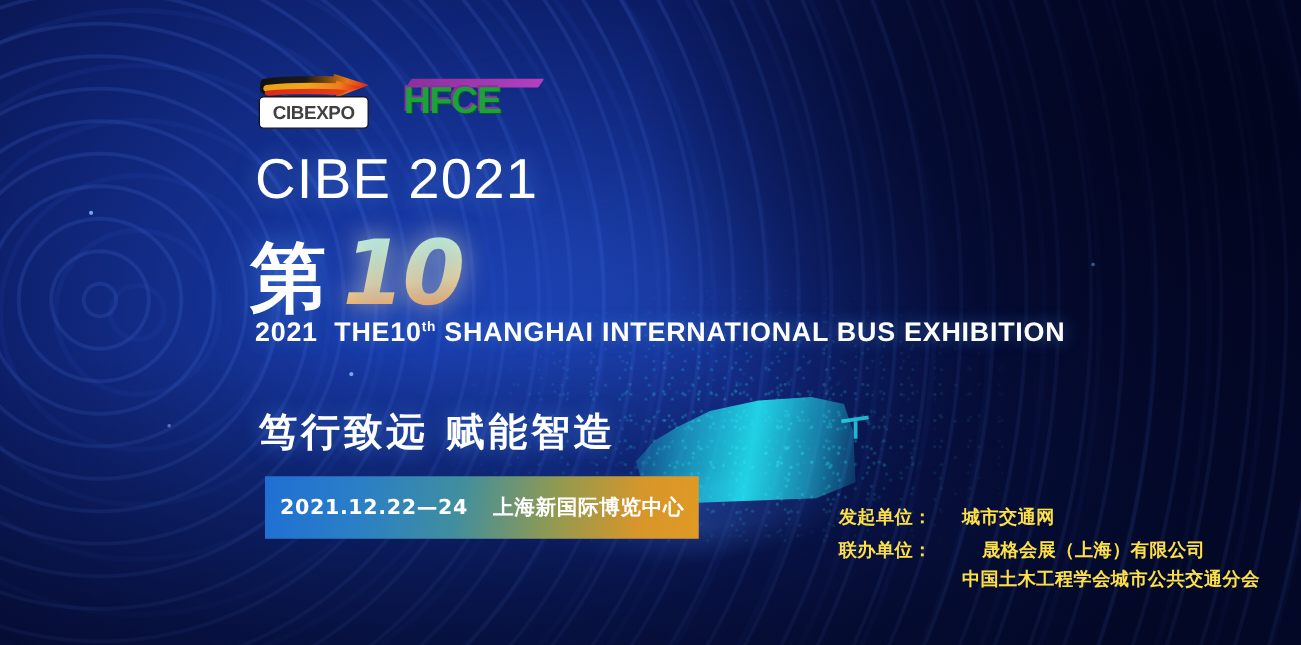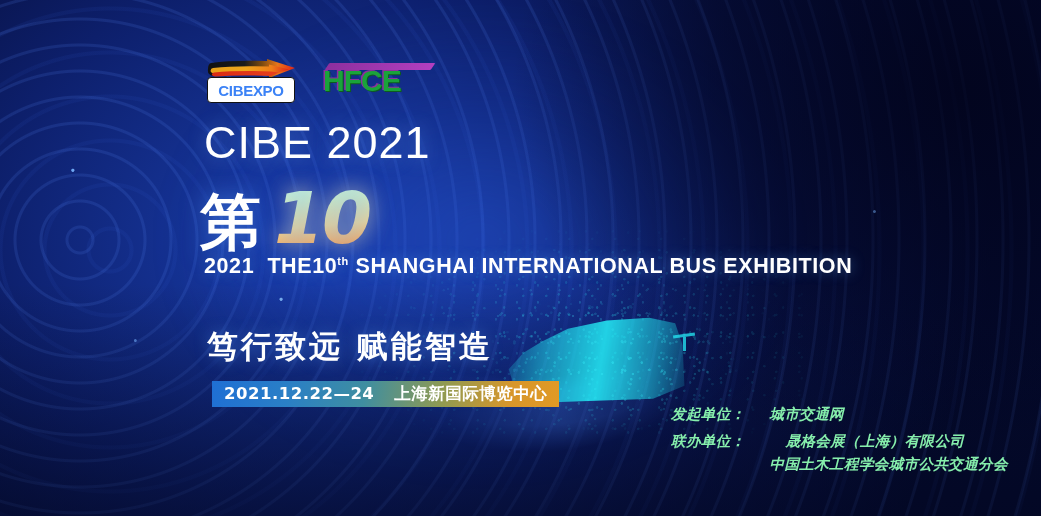--- a/index.html
+++ b/index.html
@@ -233,21 +233,21 @@
   }
   .cibexpo .arrow{
     position:absolute;left:2px;top:1px;width:92px;height:24px;
   }
   .cibexpo .plate{
     position:absolute;left:4px;top:19px;width:86px;height:24px;
     background:#ffffff;border:1.6px solid #121212;border-radius:4px;
     display:flex;align-items:center;justify-content:center;
   }
   .cibexpo .plate span{
-    font-weight:bold;font-size:15px;letter-spacing:-.3px;color:#3b82f6;
+    font-weight:bold;font-size:15px;letter-spacing:-.3px;color:#404040;
     font-family:"Liberation Sans",sans-serif;line-height:1;
   }
 
   .hfce{
     position:relative;height:34px;display:flex;align-items:center;
   }
   .hfce .bar{
     position:absolute;left:4px;top:-1px;width:106px;height:7px;
     background:linear-gradient(90deg,#8d2f9e,#b33fc0);
     transform:skewX(-34deg);border-radius:1px;
@@ -296,34 +296,34 @@
   .t-slogan{
     position:absolute;left:207px;top:331px;
     font-size:31px;font-weight:bold;color:#ffffff;letter-spacing:3px;
     line-height:1;white-space:nowrap;
     font-family:"DejaVu Sans","Liberation Sans",sans-serif;
     text-shadow:0 0 16px rgba(90,160,255,.45);
   }
 
   .t-banner{
     position:absolute;left:212px;top:381px;
-    height:26px;padding:0 12px;
+    height:26px;padding:12px 12px;
     display:flex;align-items:center;gap:20px;
     background:linear-gradient(100deg,#1f6fd4 0%,#2a7fc6 22%,#3f8ea0 44%,#8f9a52 66%,#d8962a 86%,#e09a24 100%);
     white-space:nowrap;
   }
   .t-banner span{
     font-size:16.5px;font-weight:bold;color:#ffffff;letter-spacing:.5px;
     font-family:"DejaVu Sans","Liberation Sans",sans-serif;line-height:1;
   }
 
   
   .orgs{
     position:absolute;left:671px;top:407px;
-    color:#86efac;line-height:1;font-style:italic;
+    color:#fde047;line-height:1;
   }
   .org-row{display:flex;margin-bottom:12px;white-space:nowrap;}
   .org-row:last-child{margin-bottom:0;}
   .org-label{font-size:14.5px;font-weight:bold;letter-spacing:.4px;
     font-family:"DejaVu Sans","Liberation Sans",sans-serif;}
   .org-vals{display:flex;flex-direction:column;gap:9px;padding-left:24px;}
   .org-val{font-size:14.5px;font-weight:bold;letter-spacing:.4px;
     font-family:"DejaVu Sans","Liberation Sans",sans-serif;}
   .org-val.indent{padding-left:16px;}
 </style>

